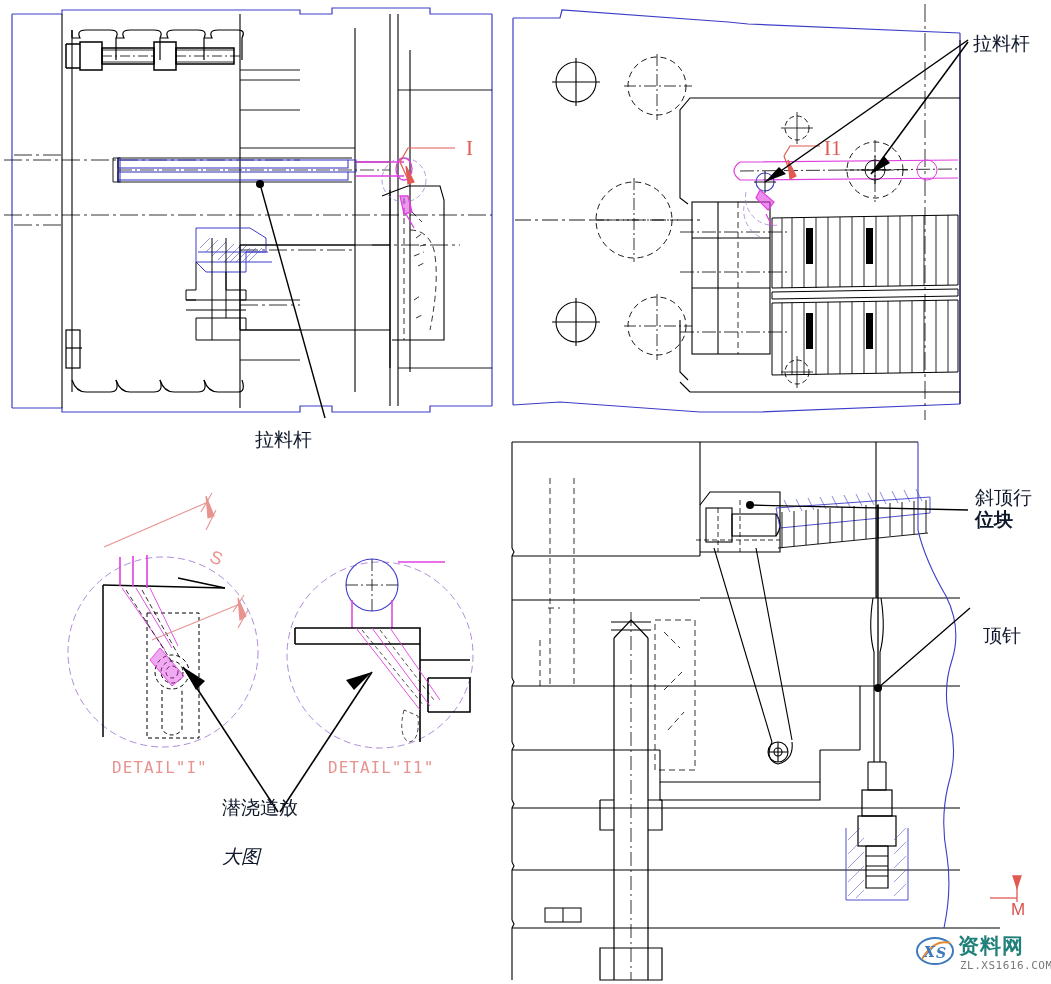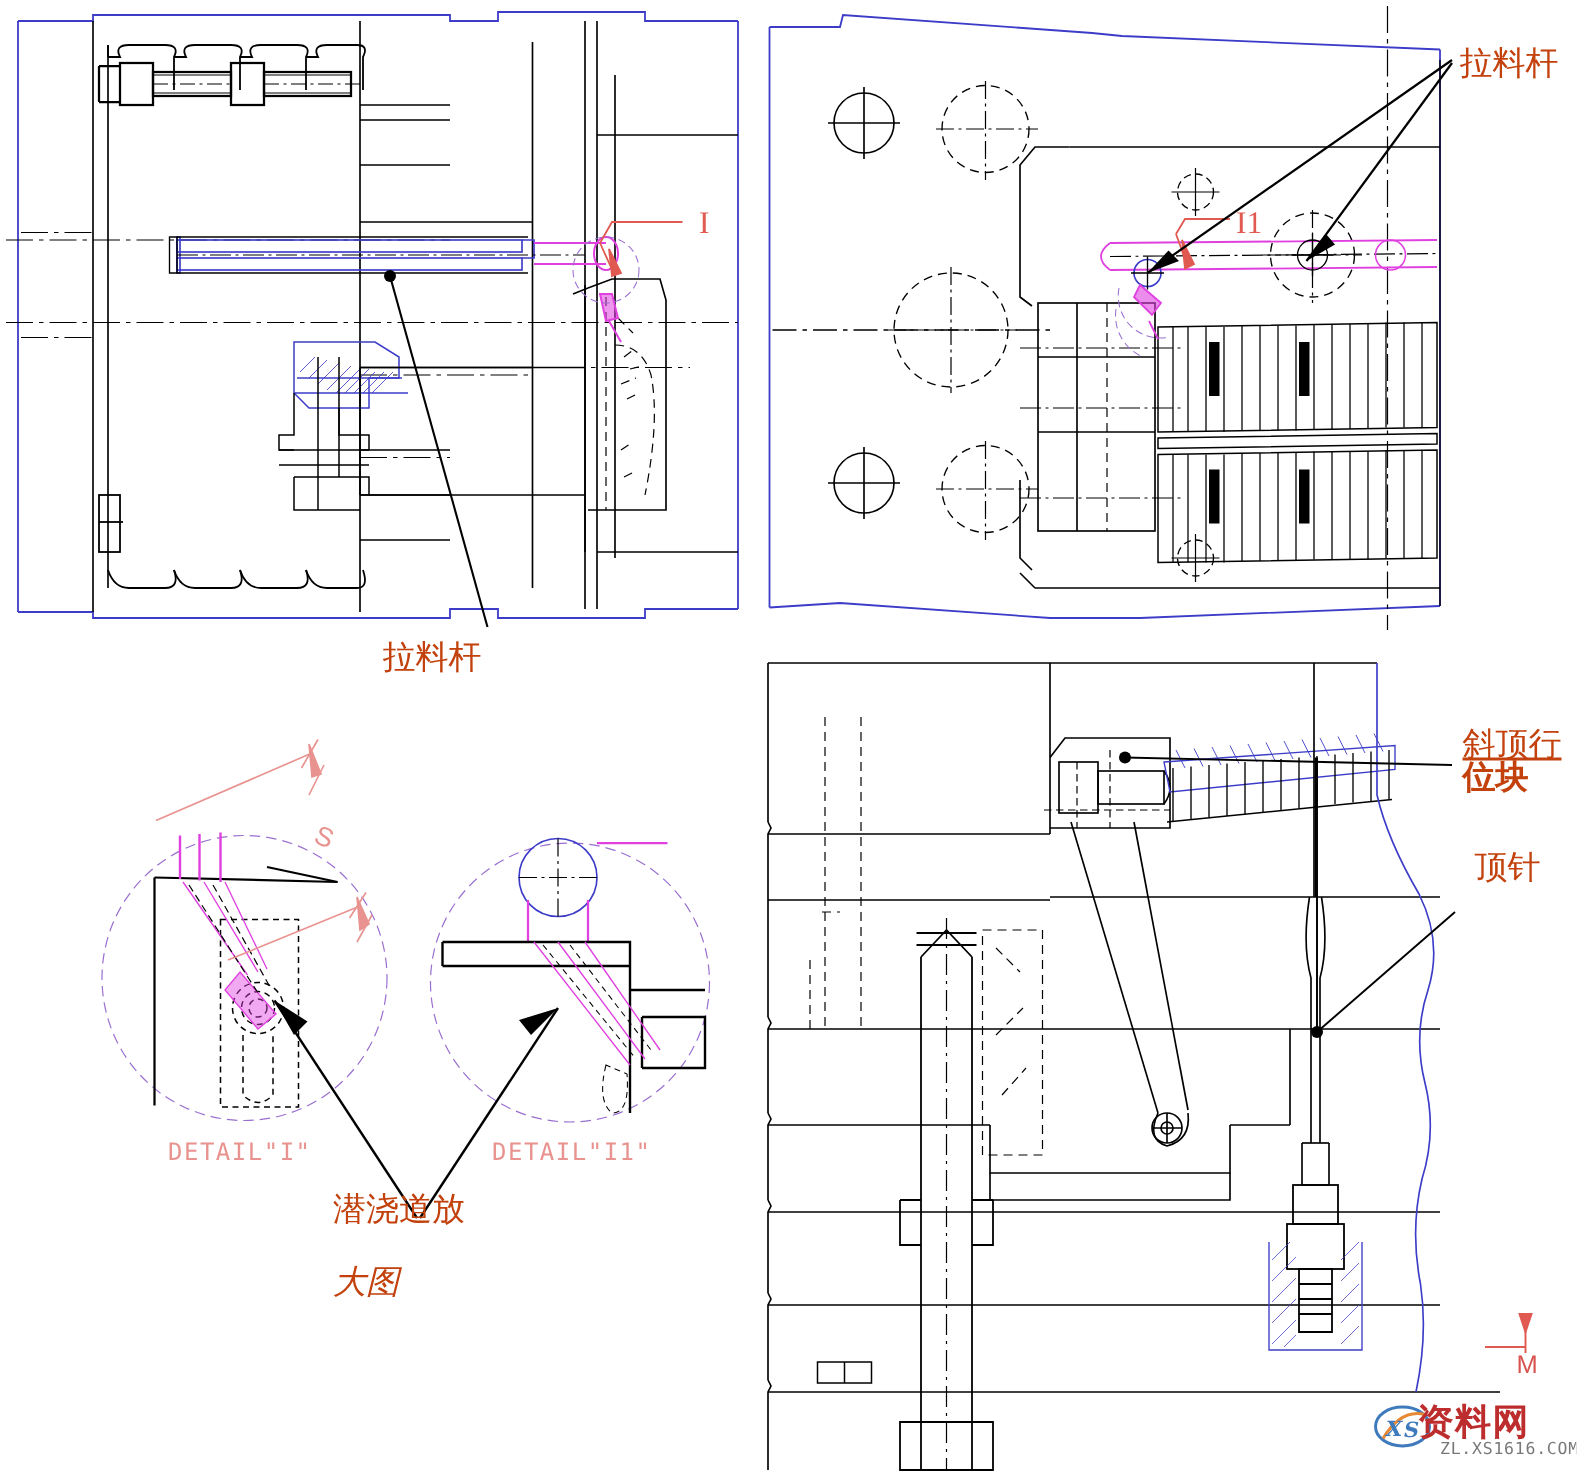--- a/index.html
+++ b/index.html
@@ -21,23 +21,23 @@
   #sheet svg.layer {
     position: absolute;
     left: 0;
     top: 0;
     width: 1051px;
     height: 984px;
   }
   .cn-label {
     position: absolute;
     font-family: "DejaVu Sans", "Liberation Sans", sans-serif;
-    font-size: 22px;
+    font-size: 19px;
     line-height: 22px;
-    color: #c2410c;
+    color: #0f172a;
     white-space: pre;
     letter-spacing: 0px;
   }
   .red-label {
     position: absolute;
     font-family: "Liberation Sans", sans-serif;
     color: #d9534f;
     white-space: pre;
   }
   .detail-cap {
@@ -57,26 +57,26 @@
   #watermark {
     position: absolute;
     left: 916px;
     top: 932px;
     width: 130px;
     height: 46px;
     opacity: 0.92;
   }
   #wm-text {
     position: absolute;
-    left: 29px;
+    left: 42px;
     top: 0px;
     font-family: "DejaVu Sans", sans-serif;
-    font-size: 24px;
+    font-size: 21px;
     font-weight: bold;
-    color: #b91c1c;
+    color: #0f766e;
     letter-spacing: 1px;
     white-space: pre;
   }
   #wm-url {
     position: absolute;
     left: 44px;
     top: 27px;
     font-family: "DejaVu Sans Mono", monospace;
     font-size: 11px;
     color: #6d6d6d;
@@ -598,24 +598,24 @@
         <path d="M990,898 L1017,898"></path>
         <path d="M1013,876 L1021,876 L1017,888 Z" fill="#e05a52"></path>
       </g>
     </g>
   </svg>
 
   <div class="cn-label" style="left:255px; top:428px;">拉料杆</div>
 
   <div class="cn-label" style="left:973px; top:32px;">拉料杆</div>
 
-  <div class="cn-label" style="left:975px; top:486px;text-decoration:underline;">斜顶行</div>
+  <div class="cn-label" style="left:975px; top:486px;">斜顶行</div>
   <div class="cn-label" style="left:975px; top:508px;font-weight:bold;">位块</div>
 
-  <div class="cn-label" style="left:983px; top:568px;">顶针</div>
+  <div class="cn-label" style="left:983px; top:624px;">顶针</div>
 
   <div class="detail-cap" style="left:112px; top:758px;">DETAIL"I"</div>
 
   <div class="detail-cap" style="left:328px; top:758px;">DETAIL"I1"</div>
 
   <div class="cn-label" style="left:222px; top:796px;">潜浇道放</div>
   <div class="cn-label" style="left:222px; top:845px;font-style:italic;">大图</div>
 
   <div class="red-label mark-I" style="left:466px; top:136px;">I</div>
 

